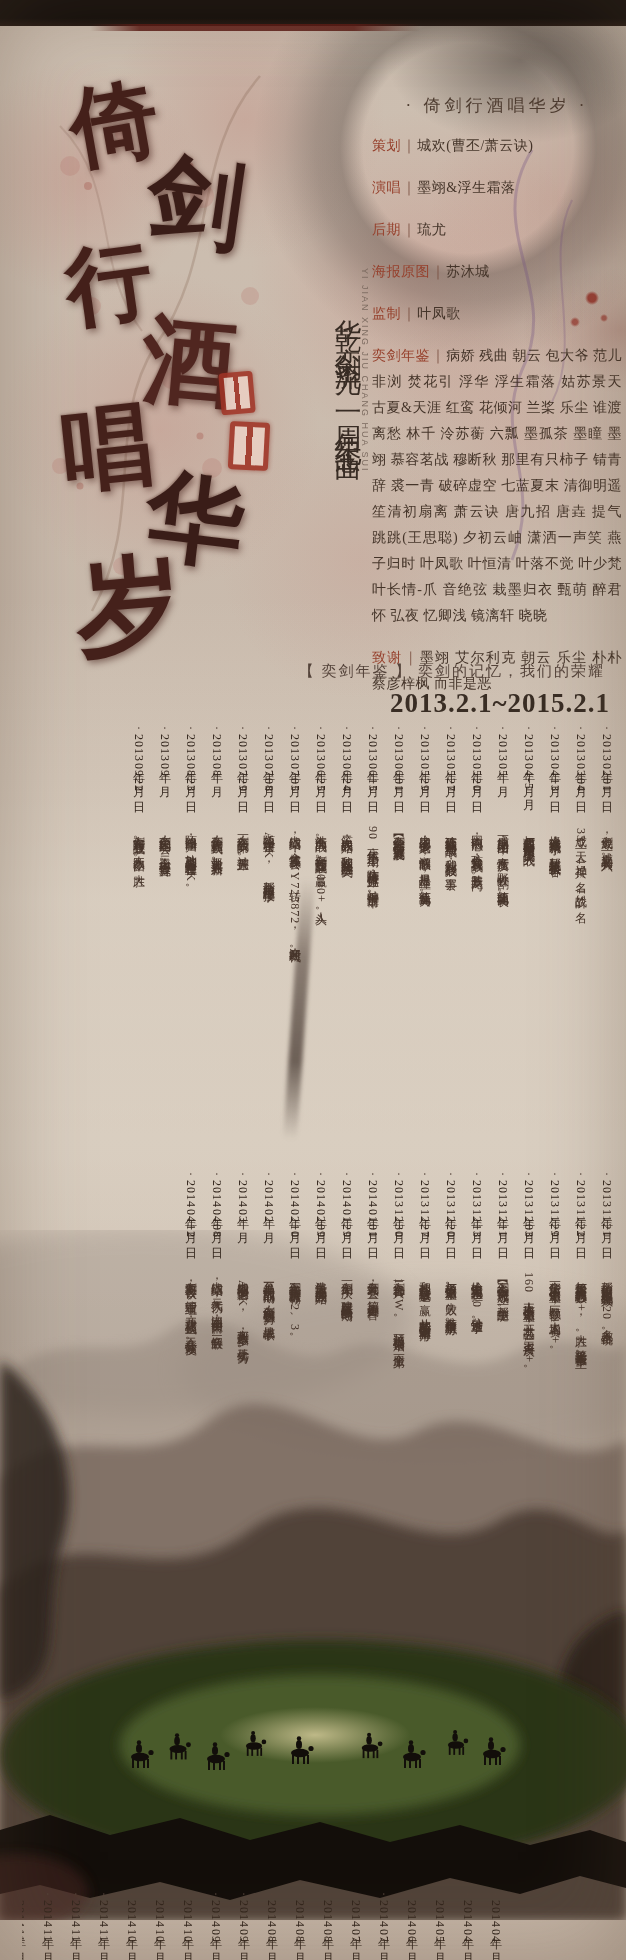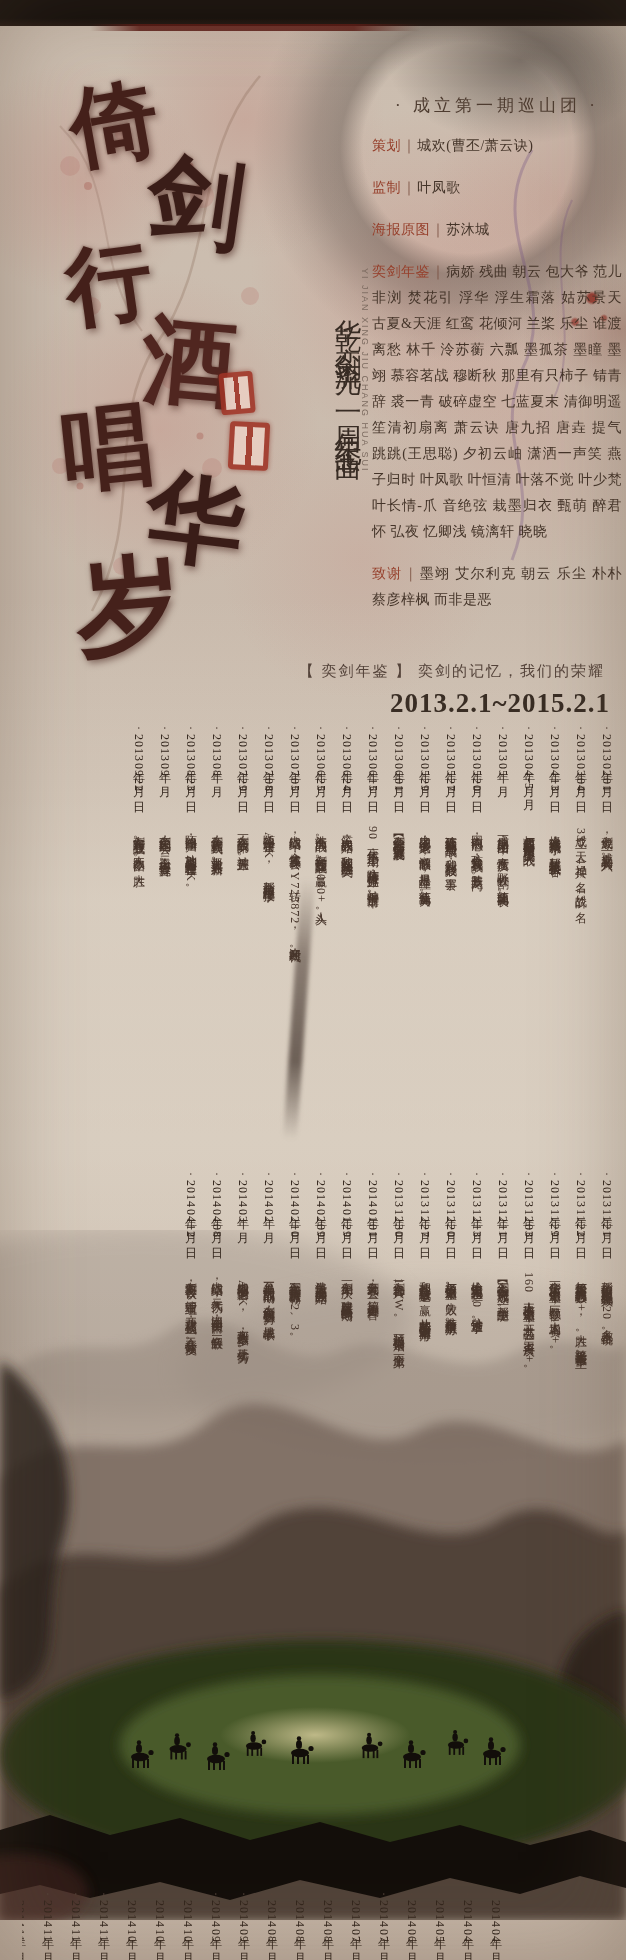--- a/index.html
+++ b/index.html
@@ -124,33 +124,35 @@
   <div class="side-line">华乾 奕剑流光 · 一周年纪念曲</div>
 
   <svg class="deco" style="left:452px;top:140px;z-index:3" width="170" height="430" viewBox="0 0 170 430">
     <path d="M80,10 C30,90 110,150 70,230 C40,300 92,340 60,420" stroke="#6e4c80" stroke-width="3" fill="none" opacity=".3"></path>
     <path d="M120,60 C90,120 132,200 100,262" stroke="#6e4c80" stroke-width="2" fill="none" opacity=".25"></path>
   </svg>
 
   <div class="ink-streak"></div>
 
   <div class="credits">
-    <p class="credits-heading">· 成立第一期巡山团 ·</p>
+    <p class="credits-heading">· 倚剑行酒唱华岁 ·</p>
     <div>
 
         <p class="credit-line long"><span class="c-label">策划</span><span class="c-sep">｜</span><span class="c-value">城欢(曹丕/萧云诀)</span></p>
 
 
-
-
-
+        <p class="credit-line long"><span class="c-label">演唱</span><span class="c-sep">｜</span><span class="c-value">墨翊&amp;浮生霜落</span></p>
+
+
+        <p class="credit-line long"><span class="c-label">后期</span><span class="c-sep">｜</span><span class="c-value">琉尤</span></p>
+
+
+        <p class="credit-line long"><span class="c-label">海报原图</span><span class="c-sep">｜</span><span class="c-value">苏沐城</span></p>
 
         <p class="credit-line long"><span class="c-label">监制</span><span class="c-sep">｜</span><span class="c-value">叶凤歌</span></p>
-
-        <p class="credit-line long"><span class="c-label">海报原图</span><span class="c-sep">｜</span><span class="c-value">苏沐城</span></p>
 
         <p class="credit-line long"><span class="c-label">奕剑年鉴</span><span class="c-sep">｜</span><span class="c-value">病娇 残曲 朝云 包大爷 范儿 非浏 焚花引 浮华 浮生霜落 姑苏景天 古夏&amp;天涯 红鸾 花倾河 兰桨 乐尘 谁渡离愁 林千 泠苏蘅 六瓢 墨孤茶 墨瞳 墨翊 慕容茗战 穆断秋 那里有只柿子 锖青辞 裘一青 破碎虚空 七蓝夏末 清御明遥 笙清初扇离 萧云诀 唐九招 唐垚 提气 跳跳(王思聪) 夕初云岫 潇洒一声笑 燕子归时 叶凤歌 叶恒清 叶落不觉 叶少梵 叶长情-爪 音绝弦 栽墨归衣 甄萌 醉君怀 弘夜 忆卿浅 镜漓轩 晓晓</span></p>
 
         <p class="credit-line long"><span class="c-label">致谢</span><span class="c-sep">｜</span><span class="c-value">墨翊 艾尔利克 朝云 乐尘 朴朴 蔡彦梓枫 而非是恶</span></p>
       </div>
   </div>
 
   <div class="yearbook">
     <p class="yb-title">【 奕剑年鉴 】 奕剑的记忆，我们的荣耀</p>
     <p class="yb-range">2013.2.1~2015.2.1</p>

